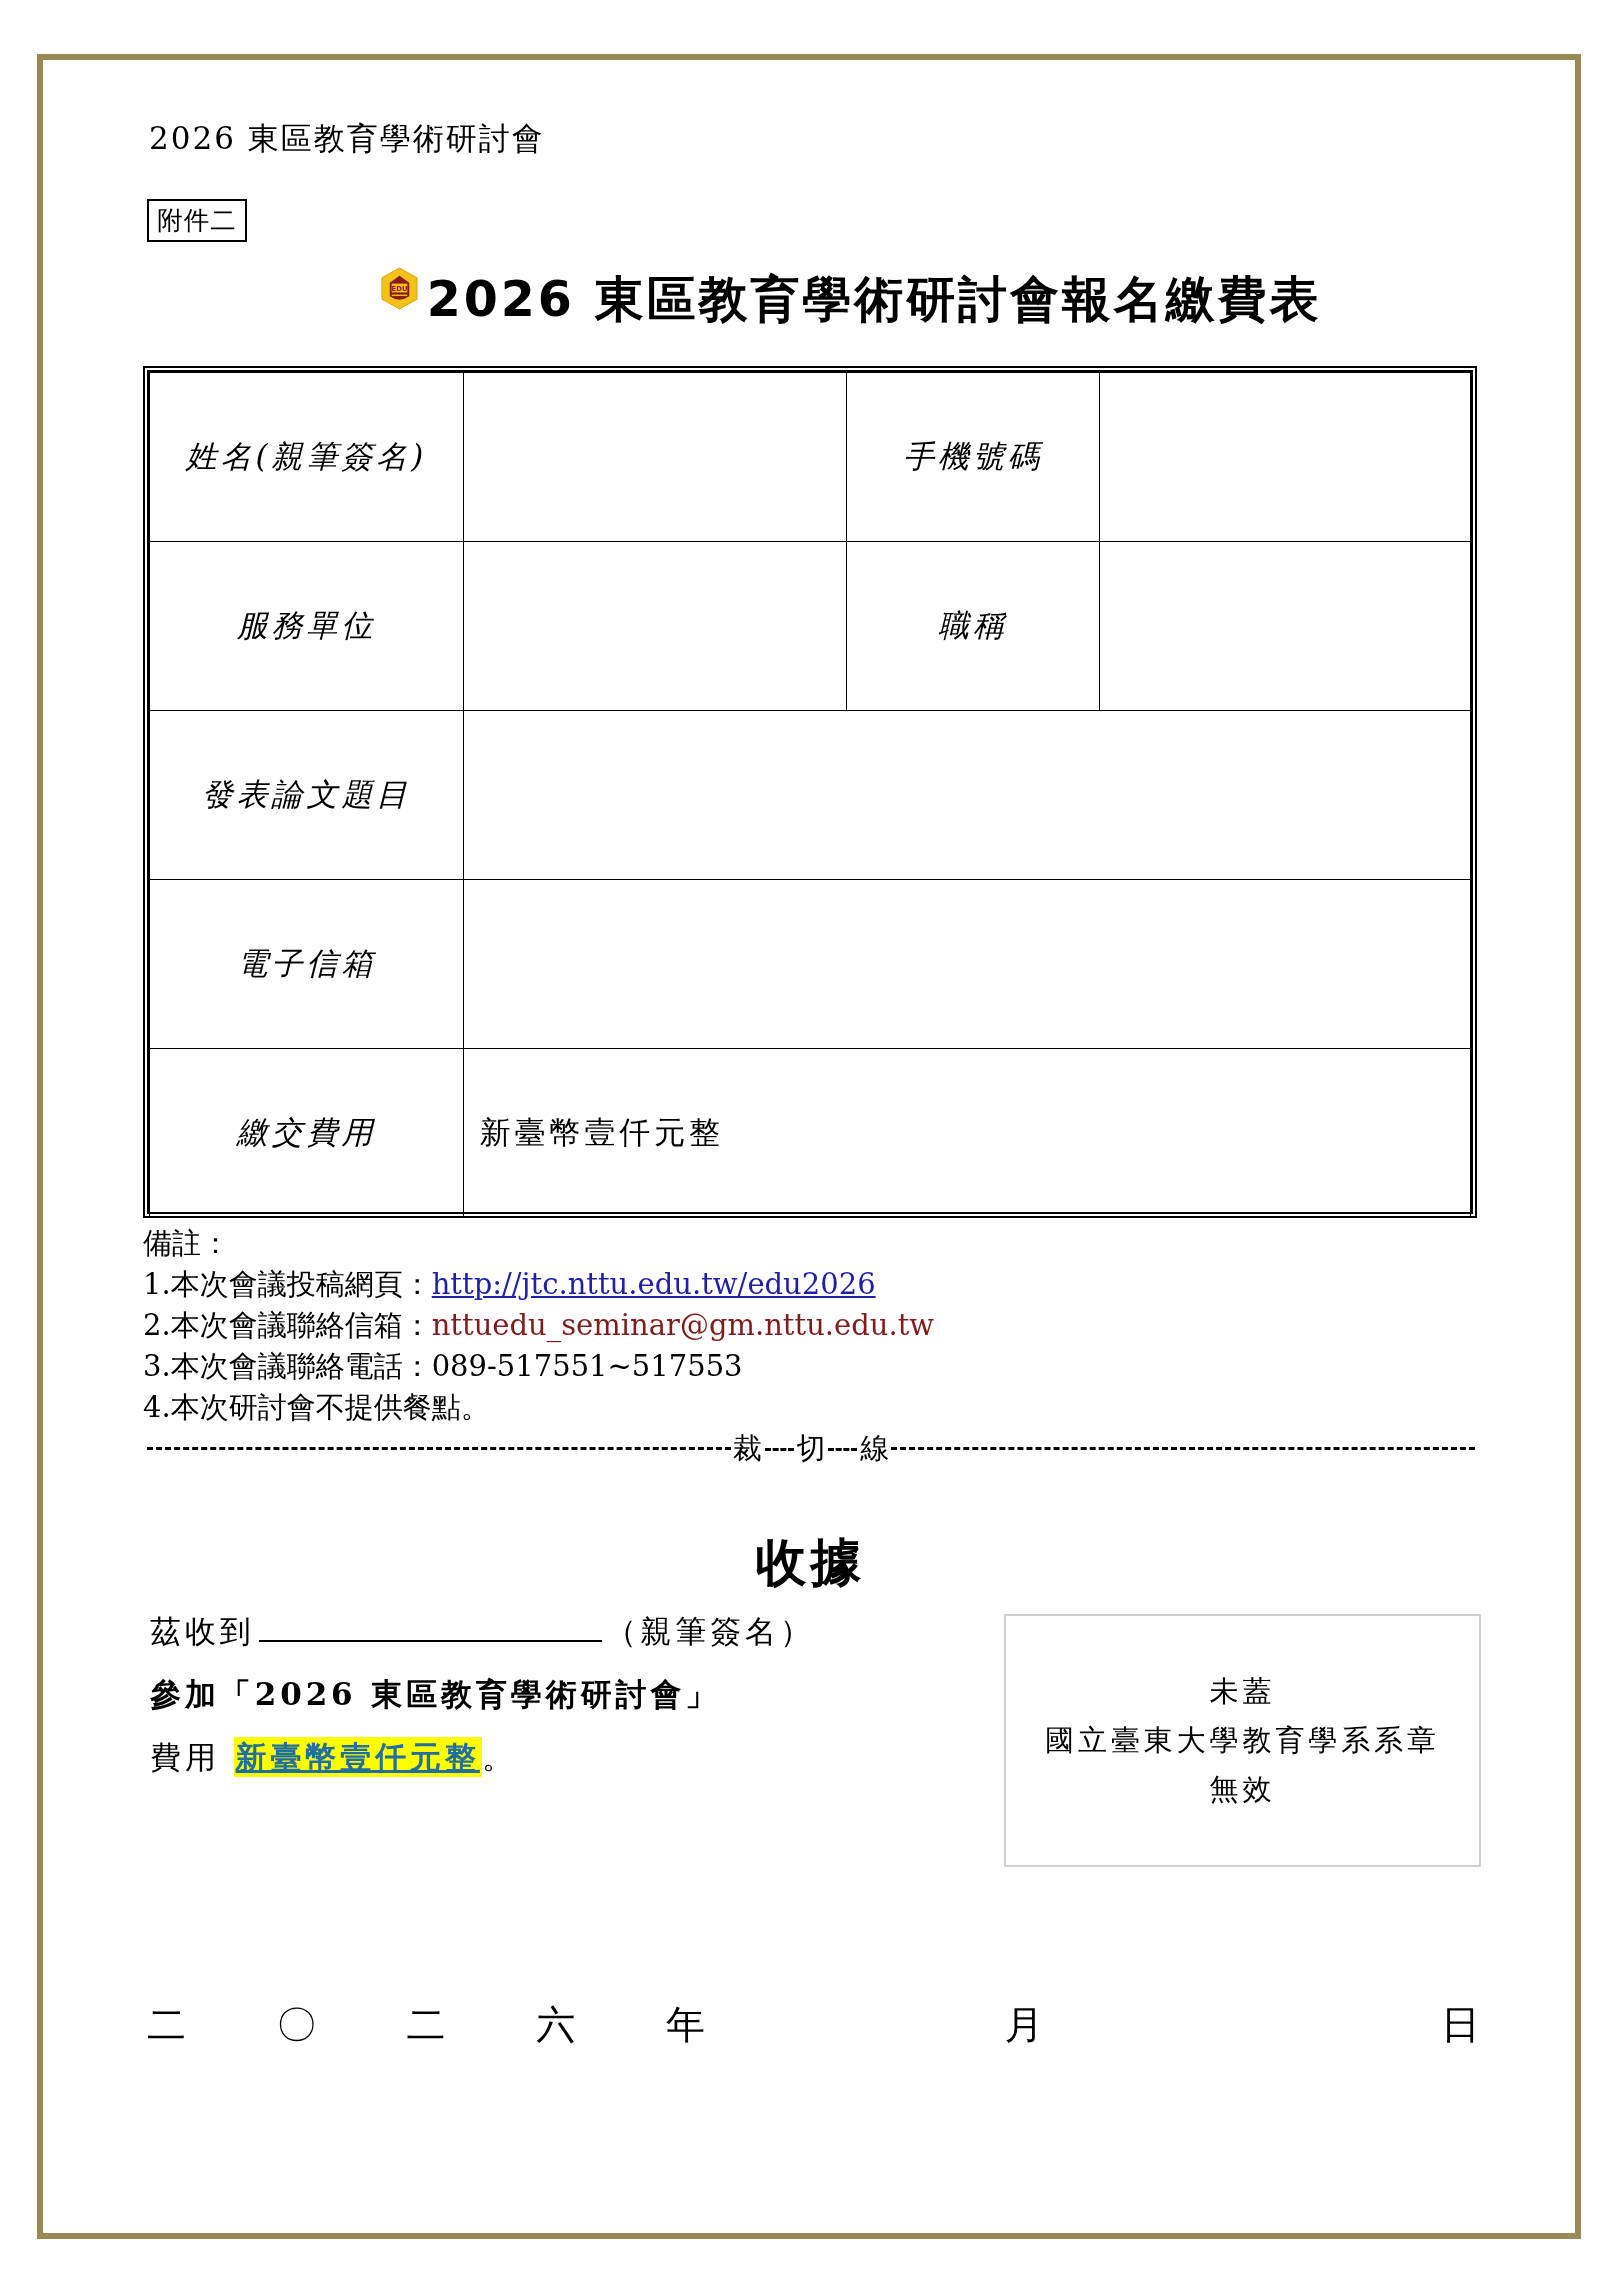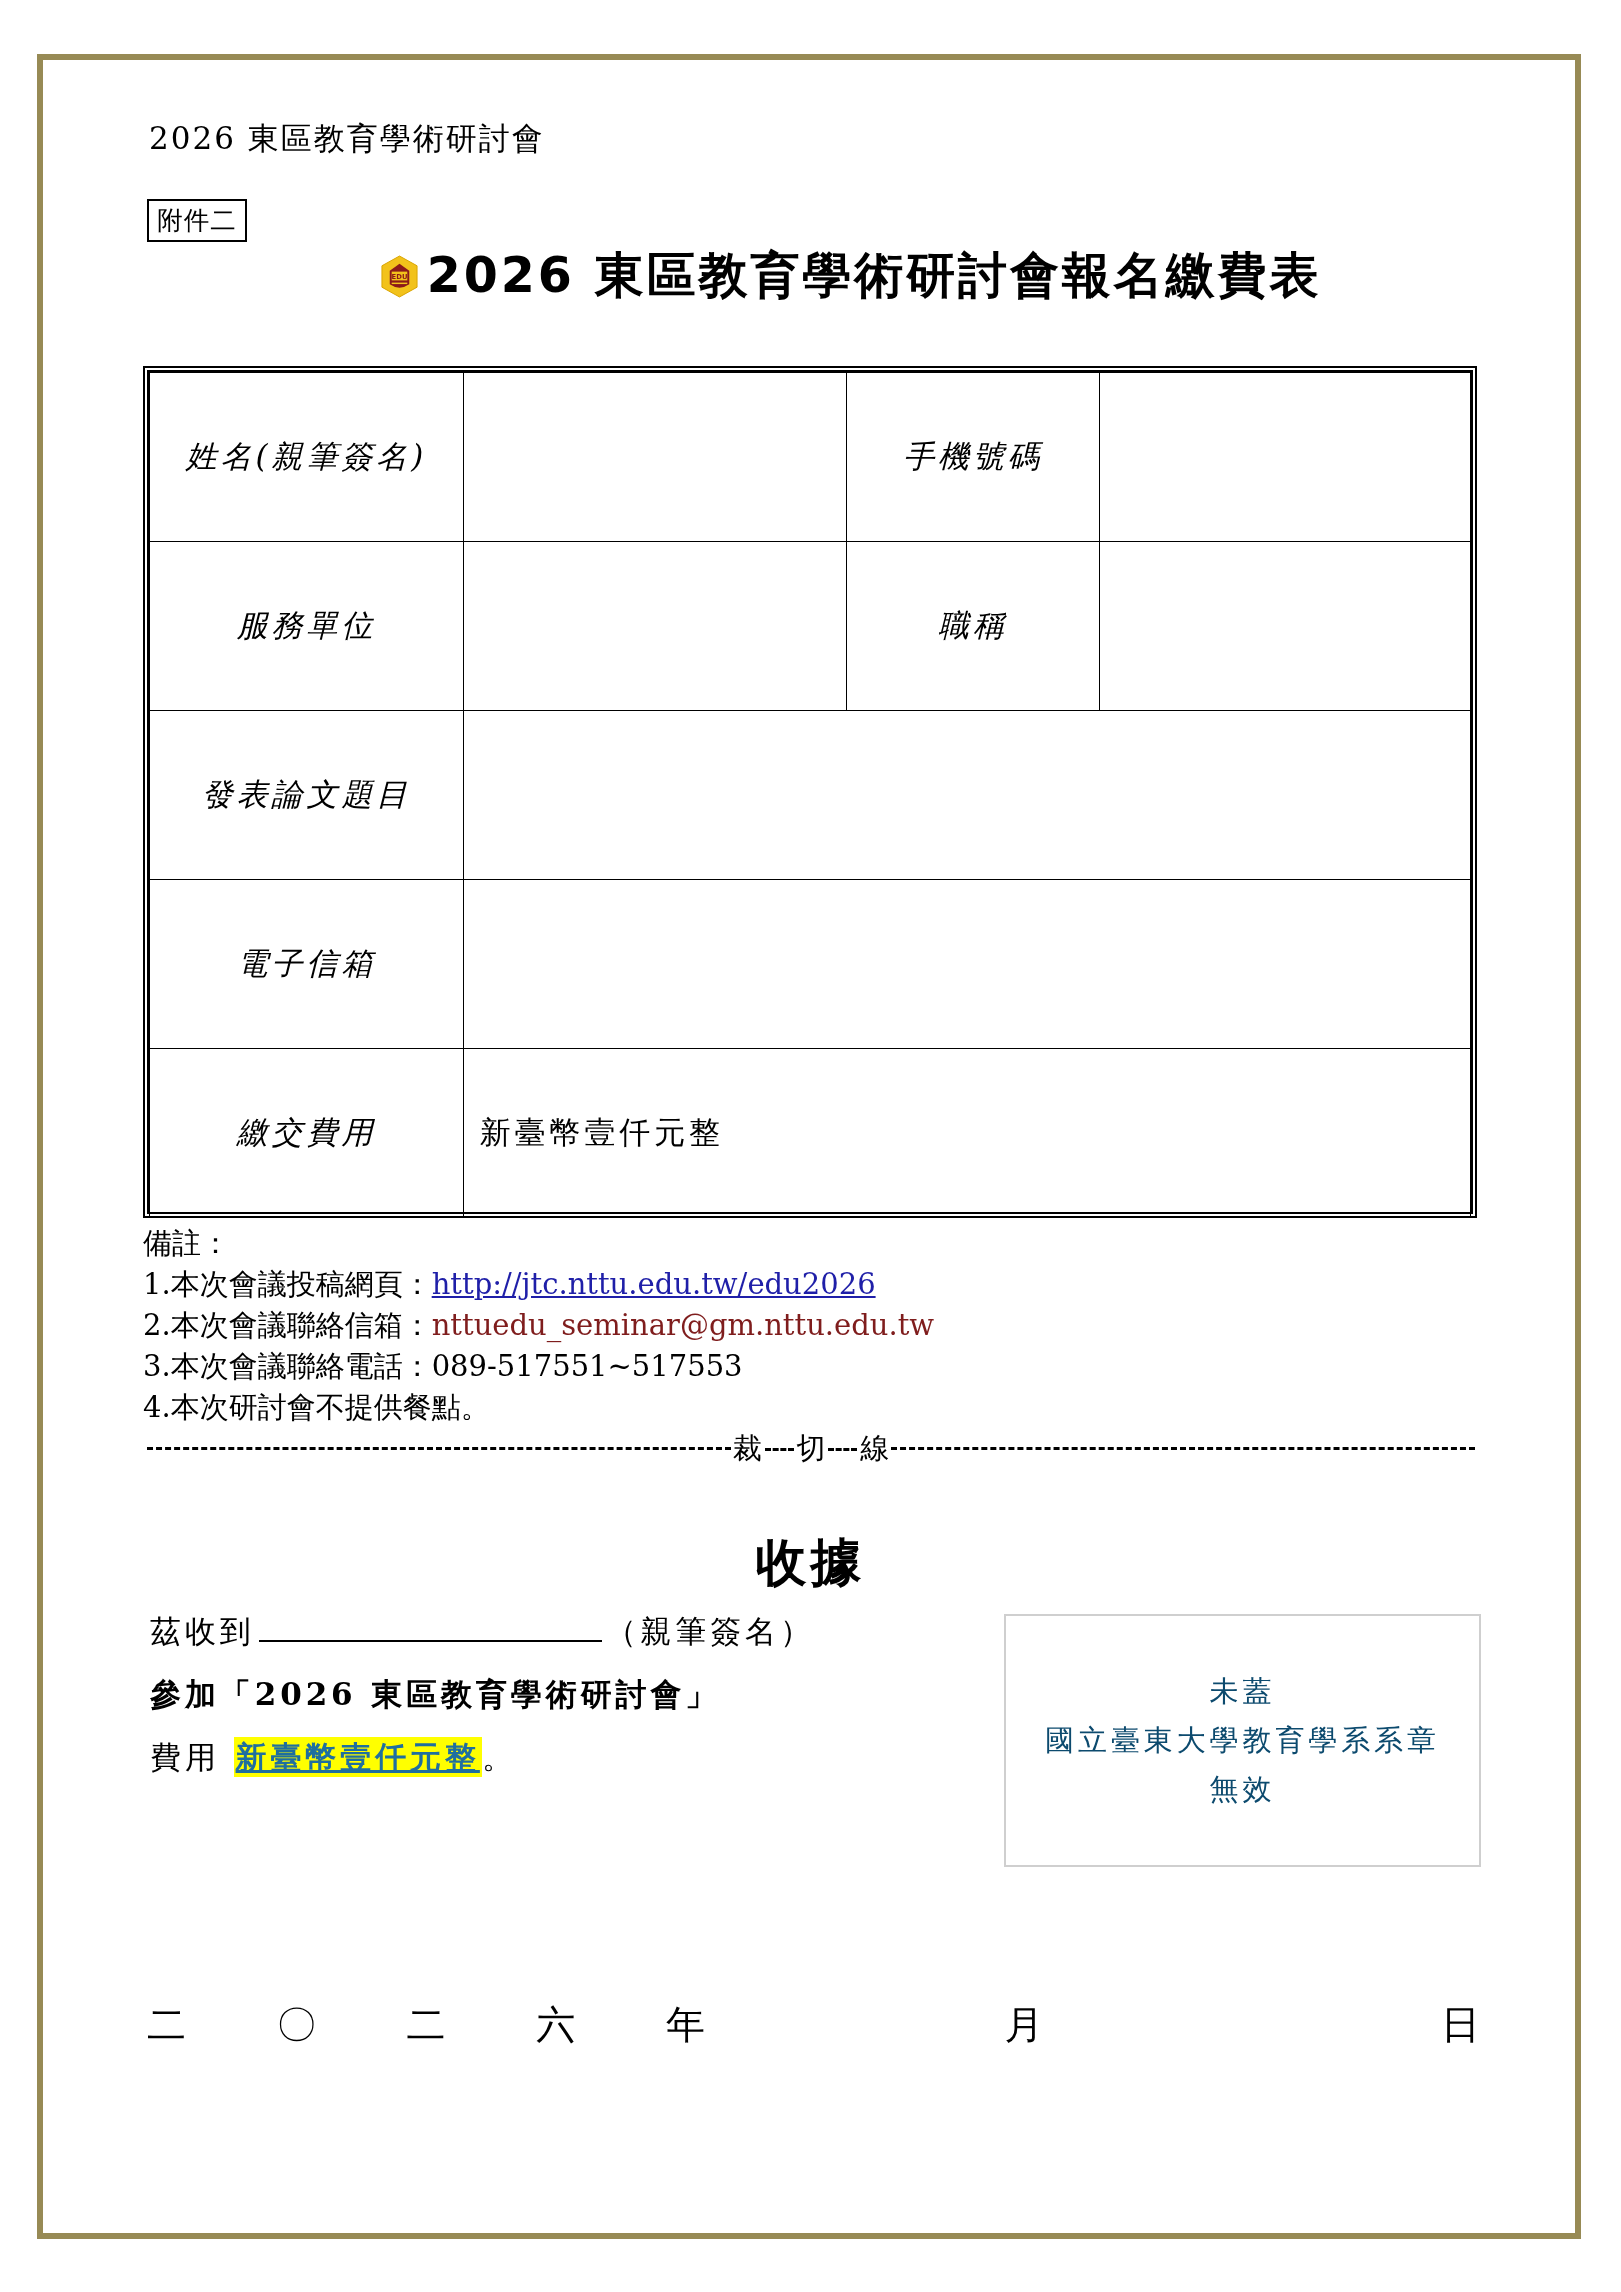--- a/index.html
+++ b/index.html
@@ -7,21 +7,21 @@
          font-family: "DejaVu Serif", "Liberation Serif", serif; color: #000; }
   .page-border { position: absolute; left: 37px; top: 54px; width: 1532px; height: 2173px;
                  border: 6.9px solid #978A55; box-sizing: content-box; }
   .abs { position: absolute; }
   .header-text { left: 149px; top: 118px; font-size: 31px; letter-spacing: 2px; }
   .attach-box { left: 147px; top: 199px; width: 100px; height: 43px; border: 2px solid #000;
                 box-sizing: border-box; font-size: 25.5px; line-height: 39px; text-align: center; letter-spacing: 1px; }
   .title-wrap { left: 380px; top: 243px; display: flex; align-items: center; }
   .logo { width: 39px; height: 43px; position: relative; margin-right: 7.8px; }
   .title { font-family: "DejaVu Sans", "Liberation Sans", sans-serif; font-weight: bold;
-           font-size: 49px; letter-spacing: 2.9px; }
+           font-size: 49px; letter-spacing: 2.9px; margin-top: 24px; }
   .form-table { left: 143px; top: 366px; width: 1334px; height: 852px; border: 3.9px double #000;
                 border-width: 6.9px; border-style: double; box-sizing: border-box; }
   table.grid { border-collapse: collapse; width: 100%; height: 100%; table-layout: fixed; }
   table.grid td { border: 1.5px solid #000; font-size: 31px; letter-spacing: 3.9px; vertical-align: middle; }
   table.grid tr { height: 169px; }
   td.label { text-align: center; font-style: italic; }
   td.value { padding-left: 15.7px; }
   .notes { left: 143px; top: 1223px; font-size: 29px; line-height: 41px; }
   .notes .row { white-space: nowrap; }
   .link { color: #1f1fa8; text-decoration: underline; }
@@ -33,21 +33,21 @@
   .cut-label .mini { display: inline-block; width: 29px; border-top: 3.9px dashed #000; vertical-align: middle; margin: 0 2.9px; }
   .receipt-title { left: 0; width: 1621px; top: 1529px; text-align: center;
                    font-family: "DejaVu Sans", "Liberation Sans", sans-serif; font-weight: bold;
                    font-size: 51px; letter-spacing: 3.9px; }
   .receipt-line { left: 150px; font-size: 31px; letter-spacing: 3.9px; white-space: nowrap; }
   .sign-blank { display: inline-block; width: 343px; border-bottom: 2.9px solid #000; height: 33px; vertical-align: baseline; margin: 0 3.9px; }
   .fee-highlight { background: #ffff00; color: #1f6f9f; font-weight: bold; text-decoration: underline;
                    font-family: "DejaVu Sans", "Liberation Sans", sans-serif; padding: 2px 2px; }
   .stamp-box { left: 1004px; top: 1614px; width: 477px; height: 253px; border: 2px solid #cfcfcf;
                box-sizing: border-box; display: flex; flex-direction: column; align-items: center;
-               justify-content: center; color: #0c4a6e; font-size: 29px; line-height: 49px; letter-spacing: 3.9px; }
+               justify-content: center; color: #000000; font-size: 29px; line-height: 49px; letter-spacing: 3.9px; }
   .date-row { left: 147px; top: 1998px; width: 1333px; display: flex; justify-content: space-between; font-size: 39px; }
   .date-row span { display: inline-block; }
 </style>
 </head>
 <body>
 
 <div class="page-border"></div>
 
 <div class="abs header-text">2026 東區教育學術研討會</div>
 

